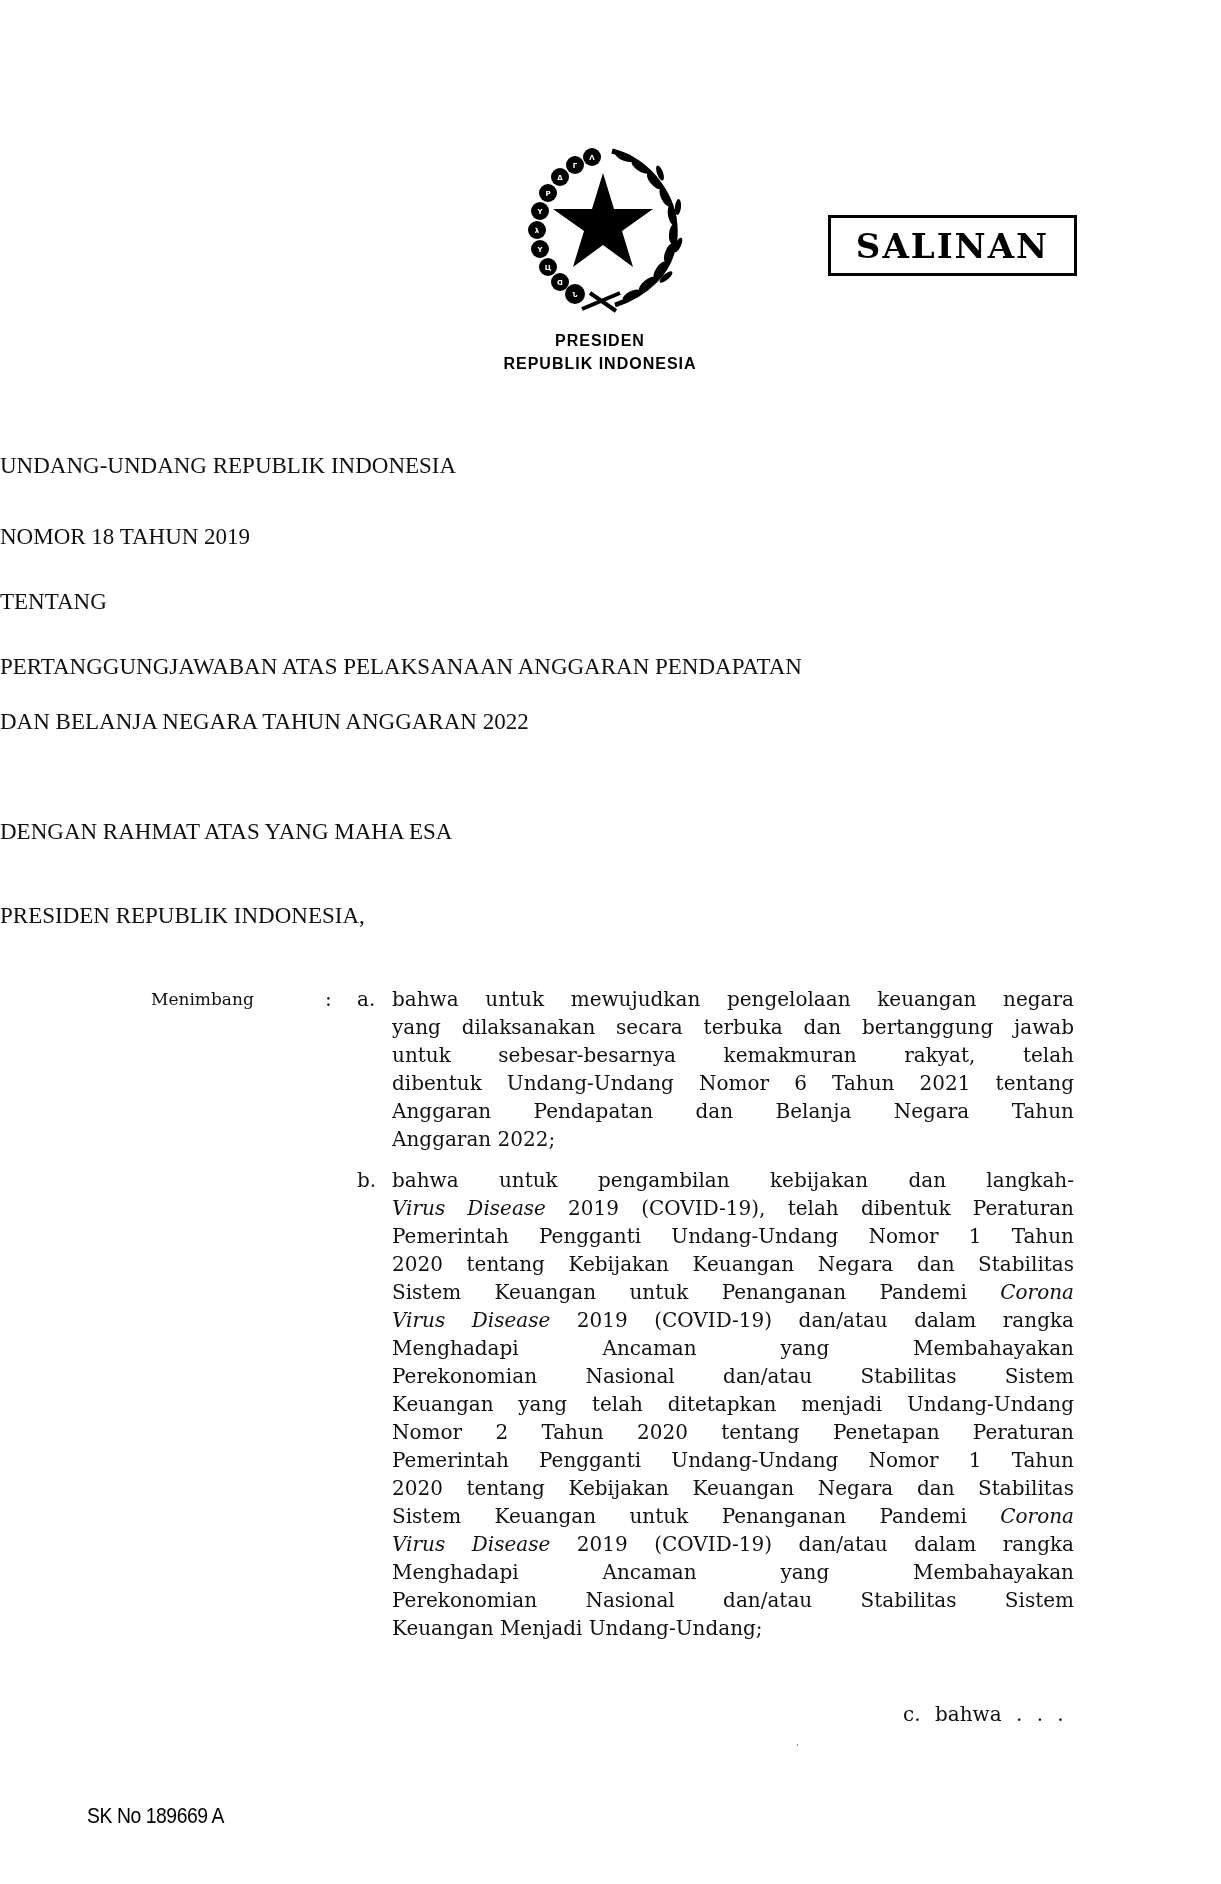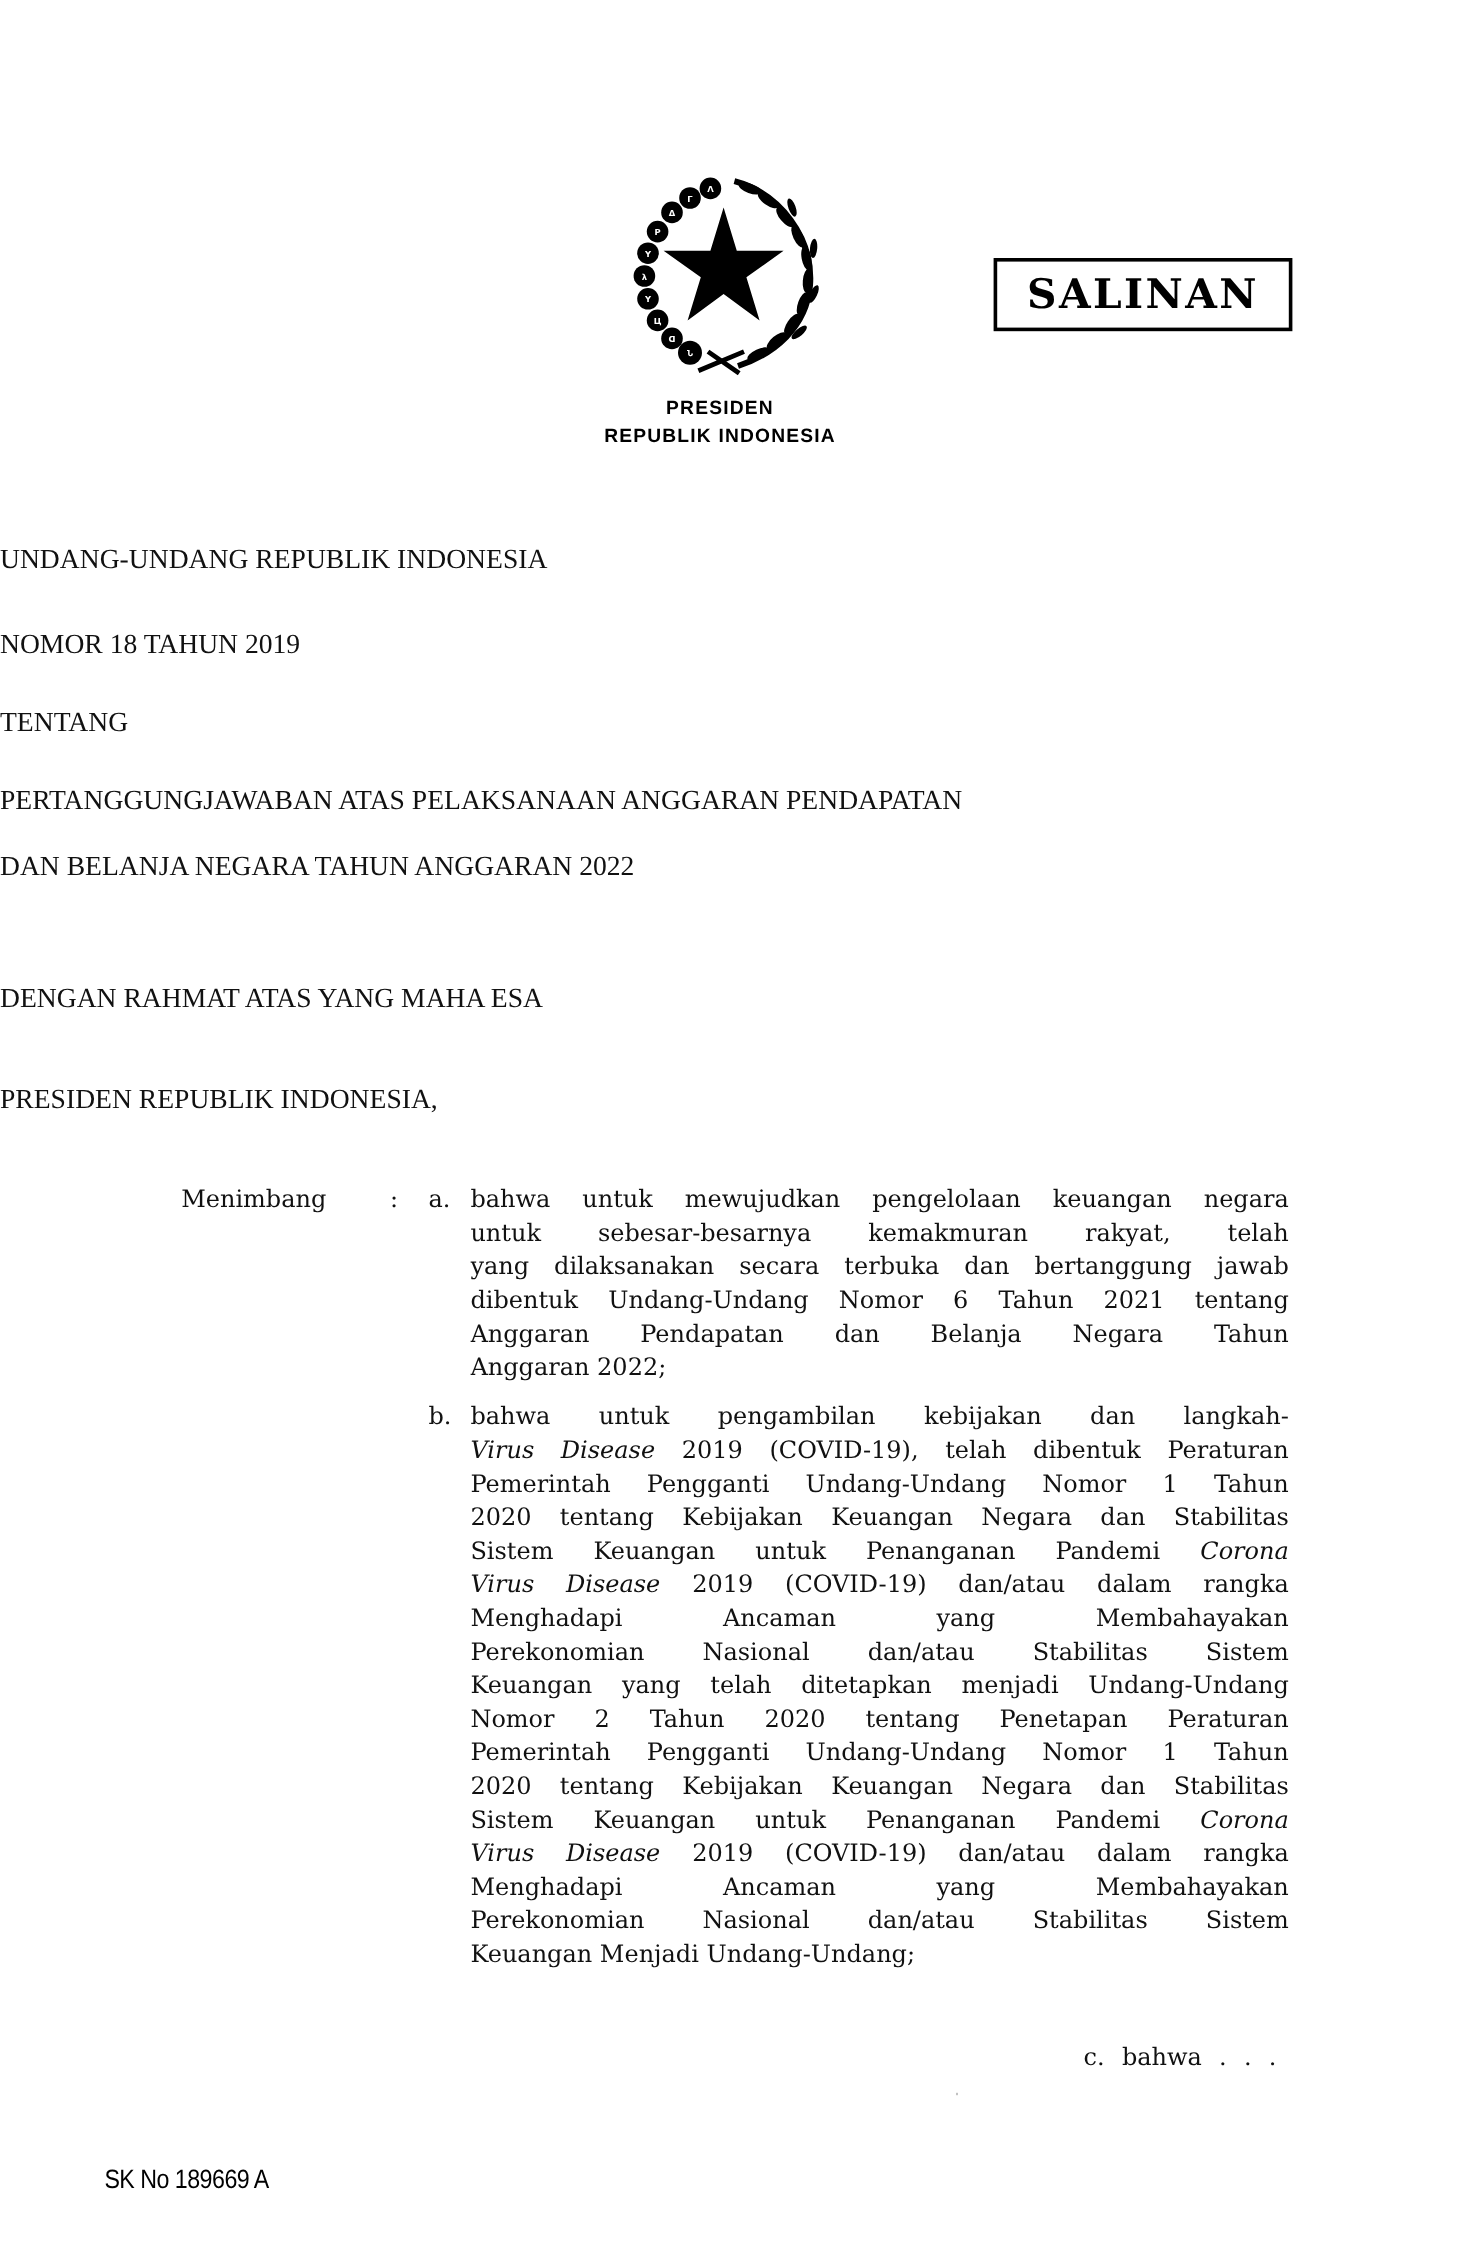--- a/index.html
+++ b/index.html
@@ -15,21 +15,21 @@
   .stamp { position: absolute; left: 828px; top: 215px; width: 243px; height: 55px;
            border: 3px solid #000; display: flex; align-items: center; justify-content: center; }
   .stamp span { font-family: "DejaVu Serif", "Liberation Serif", serif; font-weight: bold;
                 font-size: 34px; letter-spacing: 2px; color: #000; }
 
   .center-line { position: absolute; left: 0; width: 1221px; text-align: left;
                  font-family: "Liberation Serif", "DejaVu Serif", serif; font-size: 23px;
                  color: #111; line-height: 28px; }
 
   .menimbang-label { position: absolute; left: 151px; top: 985px;
-                     font-family: "DejaVu Serif", serif; font-size: 20px; line-height: 28px; }
+                     font-family: "DejaVu Serif", serif; font-size: 17px; line-height: 28px; }
   .colon { position: absolute; left: 325px; top: 985px; font-family: "DejaVu Serif", serif;
            font-size: 20px; line-height: 28px; }
   .item-marker { position: absolute; left: 357px; font-family: "DejaVu Serif", serif;
                  font-size: 20px; line-height: 28px; }
   .item-text { position: absolute; left: 392px; width: 682px;
                font-family: "DejaVu Serif", serif; font-size: 20px; line-height: 28px; color: #111; }
   .item-text .ln { display: block; text-align: justify; text-align-last: justify; height: 28px; overflow: hidden; }
   .item-text .ln.last { text-align-last: left; }
   .item-text i { font-style: italic; }
 
@@ -109,22 +109,22 @@
 
 <div class="center-line" style="top:818px;">DENGAN RAHMAT ATAS YANG MAHA ESA</div>
 <div class="center-line" style="top:902px;">PRESIDEN REPUBLIK INDONESIA,</div>
 
 <div class="menimbang-label">Menimbang</div>
 <div class="colon">:</div>
 
 <div class="item-marker" style="top:985px;">a.</div>
 <div class="item-text" style="top:985px;">
   <span class="ln">bahwa untuk mewujudkan pengelolaan keuangan negara</span>
+  <span class="ln">yang dilaksanakan secara terbuka dan bertanggung jawab</span>
   <span class="ln">untuk sebesar-besarnya kemakmuran rakyat, telah</span>
-  <span class="ln">yang dilaksanakan secara terbuka dan bertanggung jawab</span>
   <span class="ln">dibentuk Undang-Undang Nomor 6 Tahun 2021 tentang</span>
   <span class="ln">Anggaran Pendapatan dan Belanja Negara Tahun</span>
   <span class="ln last">Anggaran 2022;</span>
 </div>
 
 <div class="item-marker" style="top:1166px;">b.</div>
 <div class="item-text" style="top:1166px;">
   <span class="ln">bahwa untuk pengambilan kebijakan dan langkah-</span>
   <span class="ln"><i>Virus Disease</i> 2019 (COVID-19), telah dibentuk Peraturan</span>
   <span class="ln">Pemerintah Pengganti Undang-Undang Nomor 1 Tahun</span>

